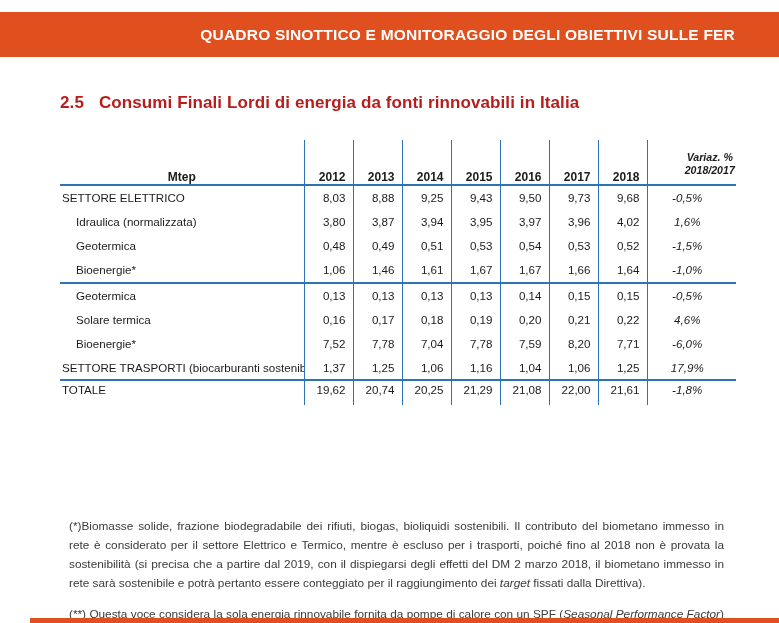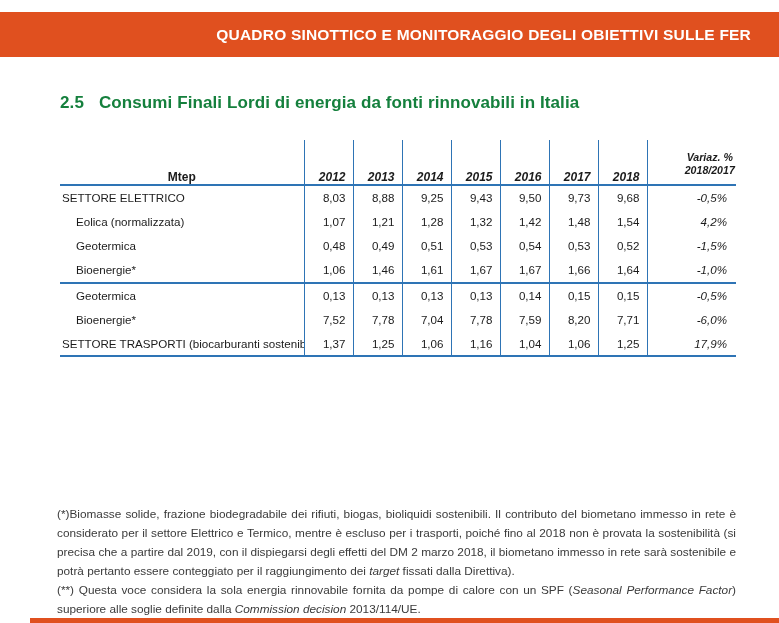--- a/index.html
+++ b/index.html
@@ -4,56 +4,56 @@
 <style>
   html,body{margin:0;padding:0;}
   body{
     width:779px;height:623px;position:relative;overflow:hidden;
     background:#ffffff;font-family:"Liberation Sans",sans-serif;
   }
   .banner{
     position:absolute;top:12px;left:0;width:779px;height:45px;
     background:#E0501F;color:#ffffff;
     display:flex;align-items:center;justify-content:flex-end;
-    box-sizing:border-box;padding-right:28px;
+    box-sizing:border-box;padding-right:44px;
     font-weight:bold;font-size:15.5px;letter-spacing:.2px;
   }
   .heading{
     position:absolute;top:93px;left:60px;
-    font-size:17px;font-weight:bold;color:#15803d;letter-spacing:.1px;
+    font-size:17px;font-weight:bold;color:#b91c1c;letter-spacing:.1px;
   }
   .heading .hnum{margin-right:15px;}
   .table-wrap{position:absolute;top:140px;left:60px;width:676px;}
   table{
     border-collapse:collapse;width:100%;table-layout:fixed;
     font-size:11.6px;color:#1B1B1B;
   }
   th,td{padding:0;margin:0;vertical-align:middle;}
   .vb{border-right:1px solid #2E74B5;}
   thead tr{height:45px;}
   thead th{border-bottom:2px solid #2E74B5;vertical-align:bottom;}
   th.label-h{text-align:center;font-size:12px;}
-  th.year{text-align:right;padding-right:7px;font-size:12px;font-style:italic;}
+  th.year{text-align:right;padding-right:7px;font-size:12px;}
   th.var-h{
     text-align:center;font-style:italic;font-weight:bold;
     font-size:10.6px;line-height:13px;padding-bottom:7px;padding-left:36px;
   }
   tbody tr{height:24.4px;}
   td.label{text-align:left;padding-left:2px;white-space:nowrap;overflow:hidden;}
   td.label.sub{padding-left:16px;font-weight:normal;}
   td.num{text-align:right;padding-right:7px;}
-  td.var{text-align:right;padding-right:9px;font-style:italic;}
+  td.var{text-align:center;padding-right:9px;font-style:italic;}
   tr.section td{font-weight:normal;}
   tr.line-after td{border-bottom:2px solid #2E74B5;}
   tr.last td{padding-bottom:6px;}
   .notes{
     position:absolute;top:505px;left:57px;width:679px;
     font-size:11.8px;color:#3A3A3A;line-height:19px;
   }
-  .notes p{margin:0;}
+  .notes p{margin:12px;}
   .just{text-align:justify;}
   .bottom-strip{
     position:absolute;bottom:0;left:30px;width:749px;height:5px;
     background:#E0501F;
   }
 </style>
 </head>
 <body>
 
 <div class="banner">
@@ -99,29 +99,29 @@
           <td class="num vb">8,03</td>
           <td class="num vb">8,88</td>
           <td class="num vb">9,25</td>
           <td class="num vb">9,43</td>
           <td class="num vb">9,50</td>
           <td class="num vb">9,73</td>
           <td class="num vb">9,68</td>
           <td class="var">-0,5%</td>
         </tr>
         <tr>
-          <td class="label vb sub">Eolica (normalizzata)</td>
-          <td class="num vb">1,07</td>
-          <td class="num vb">1,21</td>
-          <td class="num vb">1,28</td>
-          <td class="num vb">1,32</td>
-          <td class="num vb">1,42</td>
-          <td class="num vb">1,48</td>
-          <td class="num vb">1,54</td>
-          <td class="var">4,2%</td>
+          <td class="label vb sub">Idraulica (normalizzata)</td>
+          <td class="num vb">3,80</td>
+          <td class="num vb">3,87</td>
+          <td class="num vb">3,94</td>
+          <td class="num vb">3,95</td>
+          <td class="num vb">3,97</td>
+          <td class="num vb">3,96</td>
+          <td class="num vb">4,02</td>
+          <td class="var">1,6%</td>
         </tr>
         <tr>
           <td class="label vb sub">Geotermica</td>
           <td class="num vb">0,48</td>
           <td class="num vb">0,49</td>
           <td class="num vb">0,51</td>
           <td class="num vb">0,53</td>
           <td class="num vb">0,54</td>
           <td class="num vb">0,53</td>
           <td class="num vb">0,52</td>
@@ -143,20 +143,31 @@
           <td class="num vb">0,13</td>
           <td class="num vb">0,13</td>
           <td class="num vb">0,13</td>
           <td class="num vb">0,13</td>
           <td class="num vb">0,14</td>
           <td class="num vb">0,15</td>
           <td class="num vb">0,15</td>
           <td class="var">-0,5%</td>
         </tr>
         <tr>
+          <td class="label vb sub">Solare termica</td>
+          <td class="num vb">0,16</td>
+          <td class="num vb">0,17</td>
+          <td class="num vb">0,18</td>
+          <td class="num vb">0,19</td>
+          <td class="num vb">0,20</td>
+          <td class="num vb">0,21</td>
+          <td class="num vb">0,22</td>
+          <td class="var">4,6%</td>
+        </tr>
+        <tr>
           <td class="label vb sub">Bioenergie*</td>
           <td class="num vb">7,52</td>
           <td class="num vb">7,78</td>
           <td class="num vb">7,04</td>
           <td class="num vb">7,78</td>
           <td class="num vb">7,59</td>
           <td class="num vb">8,20</td>
           <td class="num vb">7,71</td>
           <td class="var">-6,0%</td>
         </tr>
@@ -164,20 +175,31 @@
           <td class="label vb">SETTORE TRASPORTI (biocarburanti sostenibili)</td>
           <td class="num vb">1,37</td>
           <td class="num vb">1,25</td>
           <td class="num vb">1,06</td>
           <td class="num vb">1,16</td>
           <td class="num vb">1,04</td>
           <td class="num vb">1,06</td>
           <td class="num vb">1,25</td>
           <td class="var">17,9%</td>
         </tr>
+        <tr class="section last">
+          <td class="label vb">TOTALE</td>
+          <td class="num vb">19,62</td>
+          <td class="num vb">20,74</td>
+          <td class="num vb">20,25</td>
+          <td class="num vb">21,29</td>
+          <td class="num vb">21,08</td>
+          <td class="num vb">22,00</td>
+          <td class="num vb">21,61</td>
+          <td class="var">-1,8%</td>
+        </tr>
       </tbody>
   </table>
 </div>
 
 <div class="notes">
   <p class="just" id="note1"><span> (*)Biomasse solide, frazione biodegradabile dei rifiuti, biogas, bioliquidi sostenibili. Il contributo del biometano immesso in rete è considerato per il settore Elettrico e Termico, mentre è escluso per i trasporti, poiché fino al 2018 non è provata la sostenibilità (si precisa che a partire dal 2019, con il dispiegarsi degli effetti del DM 2 marzo 2018, il biometano immesso in rete sarà sostenibile e potrà pertanto essere conteggiato per il raggiungimento dei </span><span style="font-style: italic;">target</span><span> fissati dalla Direttiva).</span></p>
   <p class="just" id="note2"><span>(**) Questa voce considera la sola energia rinnovabile fornita da pompe di calore con un SPF (</span><span style="font-style: italic;">Seasonal Performance Factor</span><span>) superiore alle soglie definite dalla </span><span style="font-style: italic;">Commission decision</span><span> 2013/114/UE.</span></p>
 </div>
 
 <div class="bottom-strip"></div>

